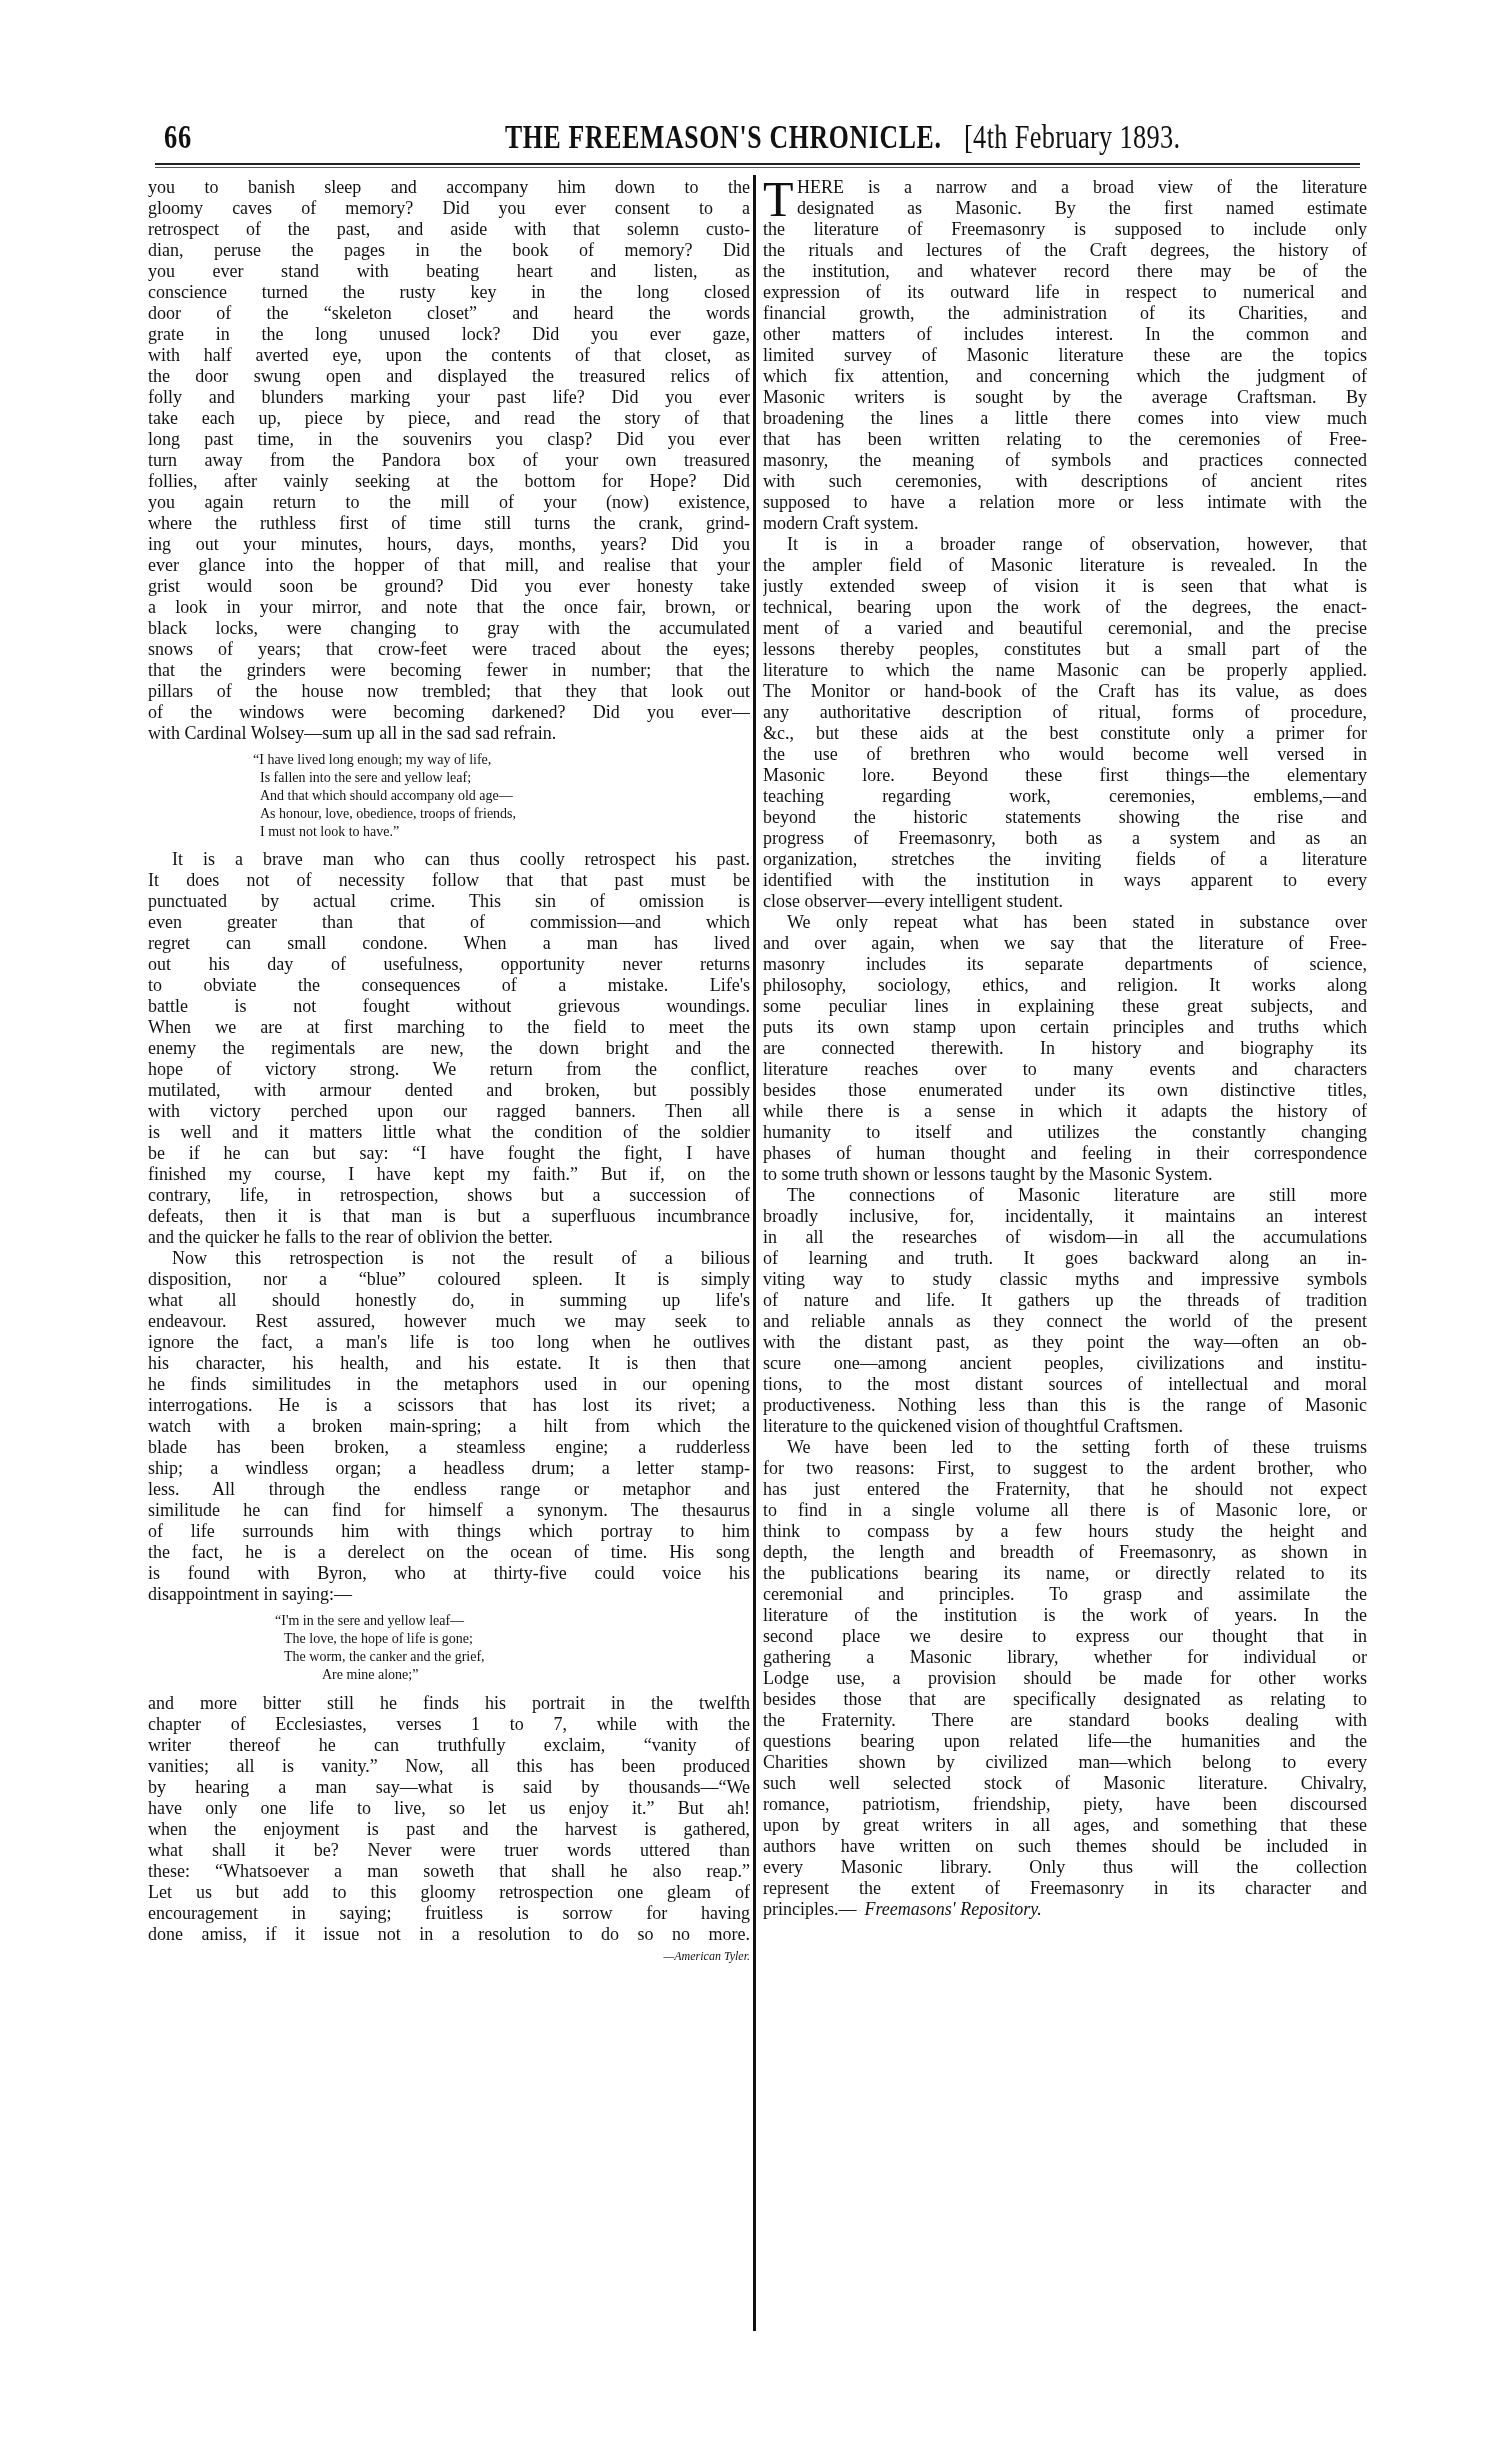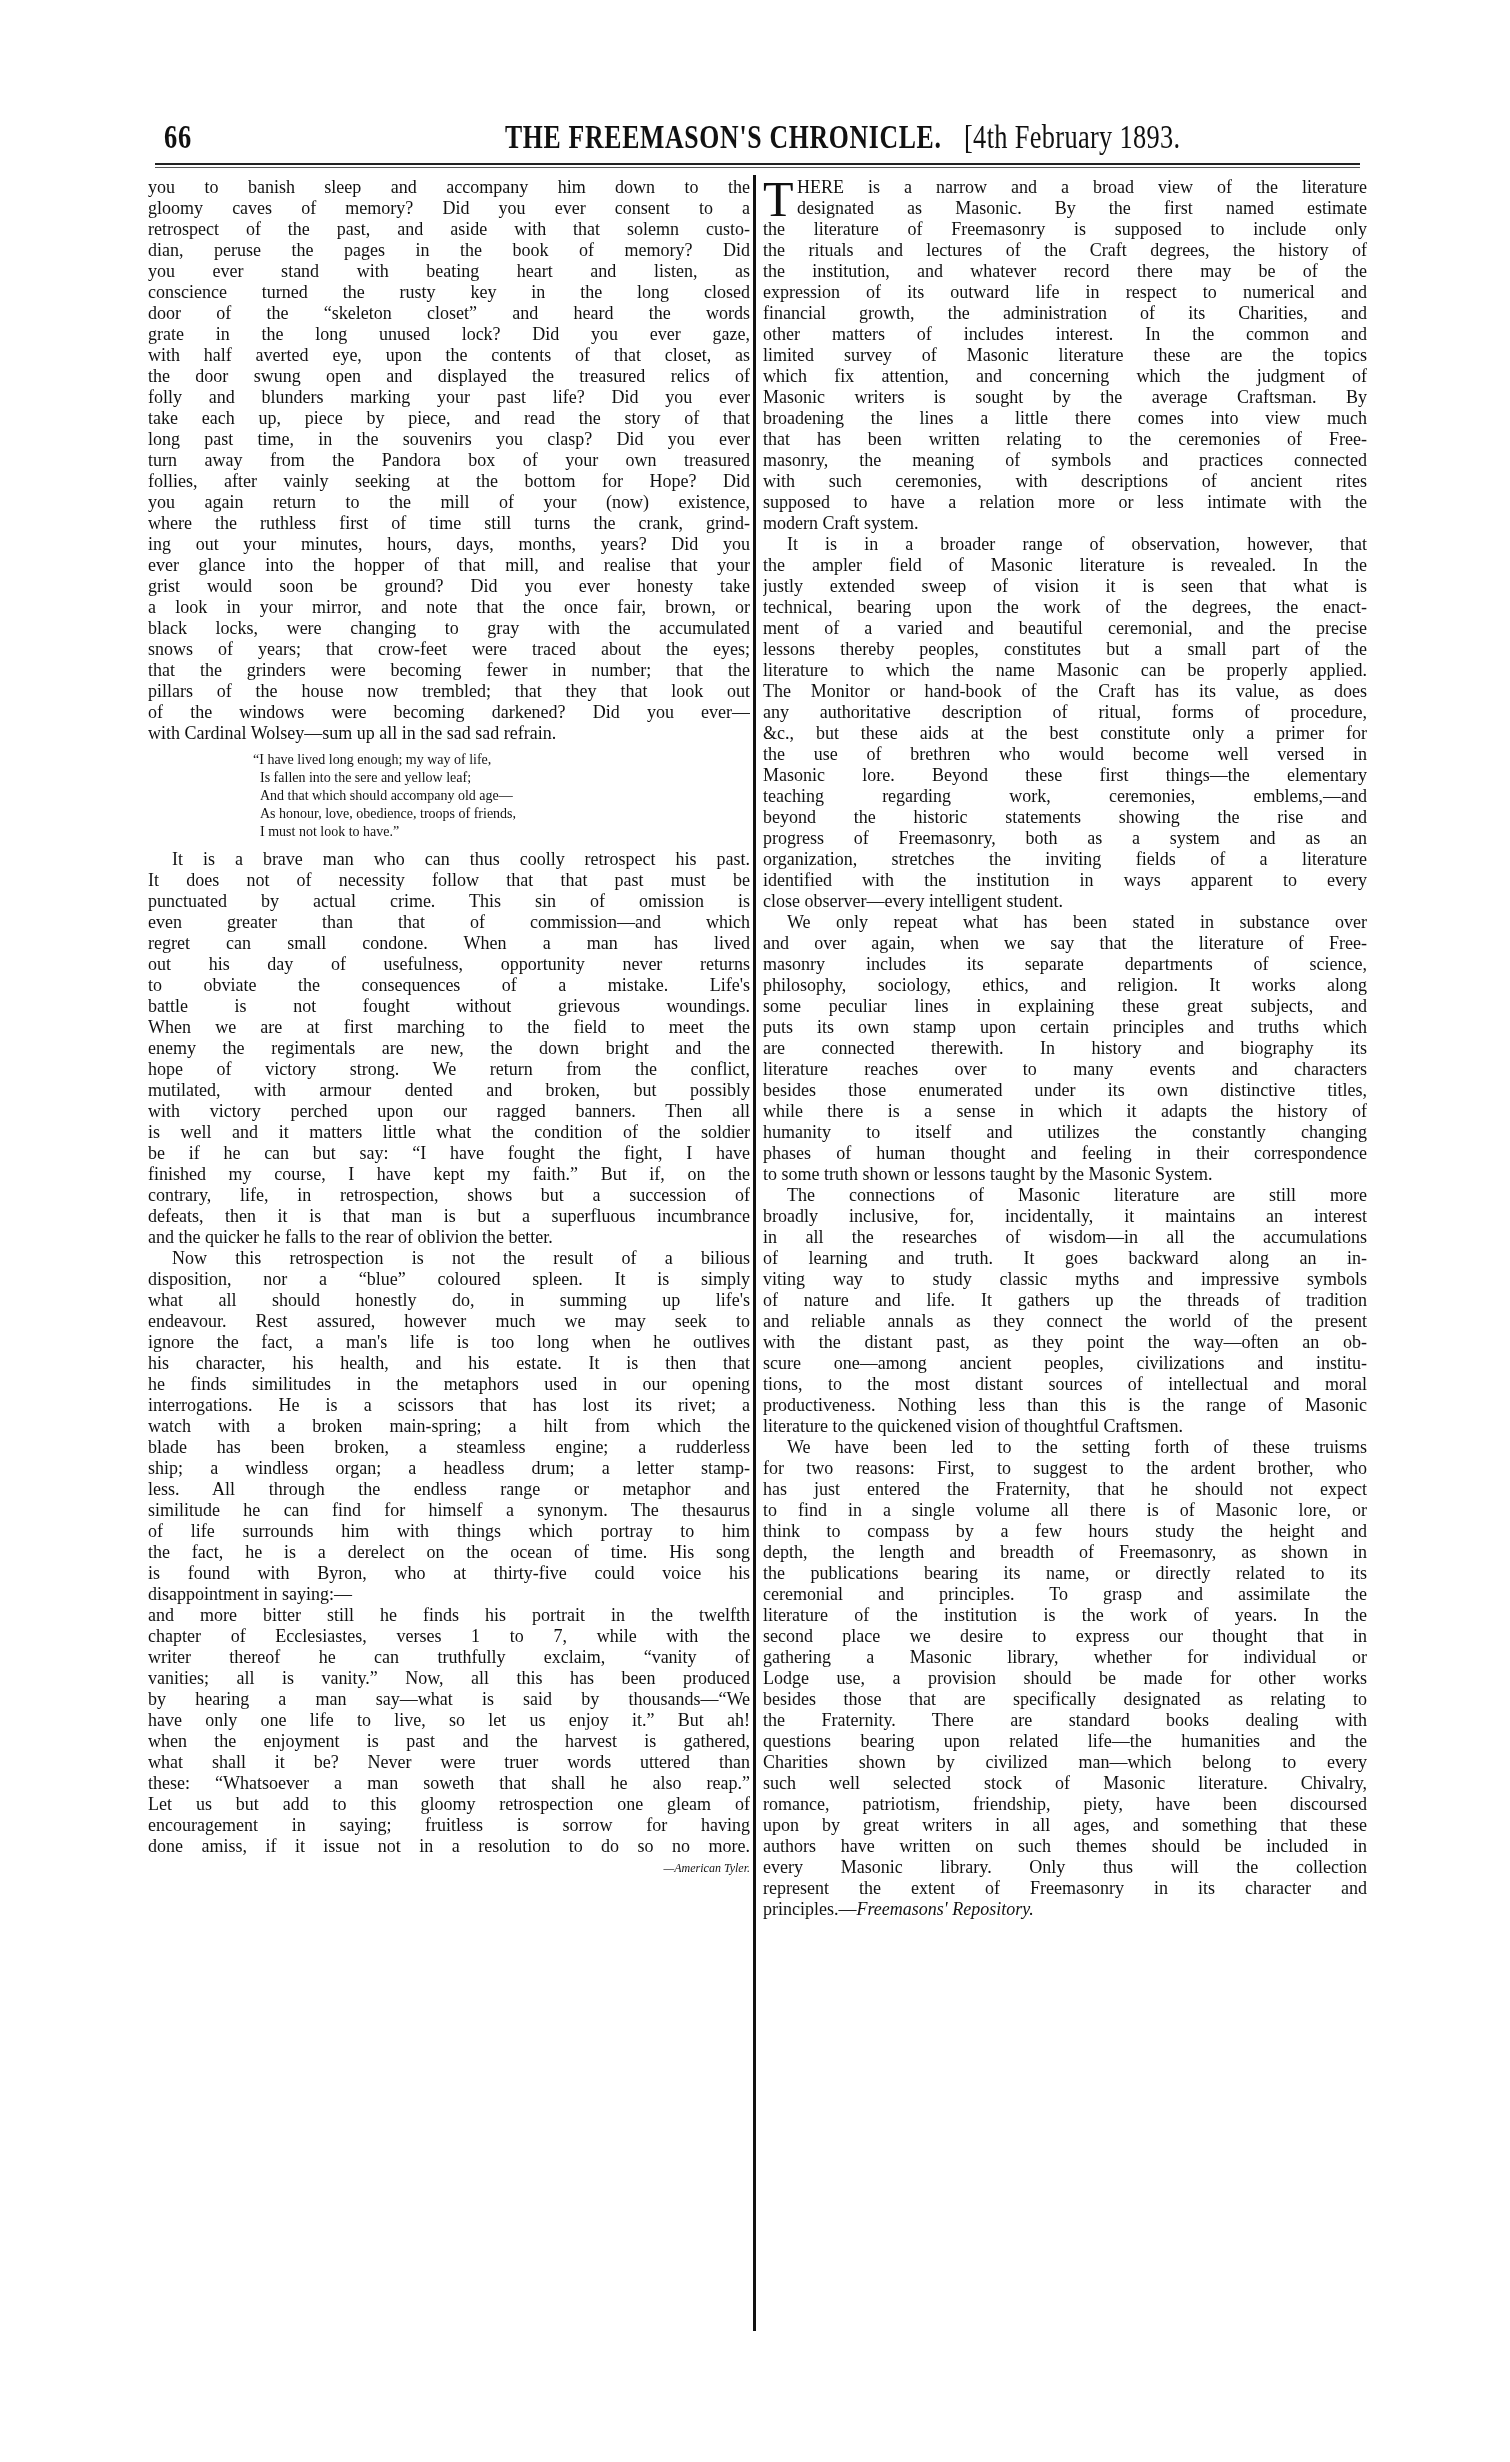--- a/index.html
+++ b/index.html
@@ -26,21 +26,21 @@
   .verse { display: block; height: 18px; line-height: 18px; font-size: 14px; white-space: nowrap; }
   .verse-block { padding: 6.9px 0 8.6px 0; }
   .verse.v1 { padding-left: 105px; } .verse.v2 { padding-left: 112px; }
   .verse.b1 { padding-left: 127px; } .verse.b2 { padding-left: 136px; } .verse.b4 { padding-left: 174px; }
   .source { display: block; text-align: right; font-style: italic; font-size: 12px; height: 22.4px; line-height: 22.4px; }
   .section-heading { display: block; text-align: center; font-size: 28px; letter-spacing: 0.9px; height: 40px; line-height: 40px;
                      margin-top: 3.4px; }
   .dropcap-wrap { position: relative; }
   .dropcap { position: absolute; left: 0; top: 1.7px; font-size: 50px; line-height: 41px; font-weight: normal; }
   .dc-line { padding-left: 34px; }
-  .it { font-style: italic; }
+  .it { font-style: italic; margin-left: 8px; }
 </style>
 </head>
 <body>
 
 <div class="header">
   <span class="hdr-page">66</span>
   <span class="hdr-title">THE FREEMASON'S CHRONICLE.</span>
   <span class="hdr-date">[4th February 1893.</span>
 </div>
 <div class="rule r1"></div>
@@ -118,20 +118,26 @@
       <span class="line">watch with a broken main-spring; a hilt from which the</span>
       <span class="line">blade has been broken, a steamless engine; a rudderless</span>
       <span class="line">ship; a windless organ; a headless drum; a letter stamp-</span>
       <span class="line">less. All through the endless range or metaphor and</span>
       <span class="line">similitude he can find for himself a synonym. The thesaurus</span>
       <span class="line">of life surrounds him with things which portray to him</span>
       <span class="line">the fact, he is a derelect on the ocean of time. His song</span>
       <span class="line">is found with Byron, who at thirty-five could voice his</span>
       <span class="line last">disappointment in saying:—</span>
     </div>
+  <div class="verse-block">
+    <span class="verse b1">“I'm in the sere and yellow leaf—</span>
+    <span class="verse b2">The love, the hope of life is gone;</span>
+    <span class="verse b2">The worm, the canker and the grief,</span>
+    <span class="verse b4">Are mine alone;”</span>
+  </div>
   <div>
       <span class="line">and more bitter still he finds his portrait in the twelfth</span>
       <span class="line">chapter of Ecclesiastes, verses 1 to 7, while with the</span>
       <span class="line">writer thereof he can truthfully exclaim, “vanity of</span>
       <span class="line">vanities; all is vanity.” Now, all this has been produced</span>
       <span class="line">by hearing a man say—what is said by thousands—“We</span>
       <span class="line">have only one life to live, so let us enjoy it.” But ah!</span>
       <span class="line">when the enjoyment is past and the harvest is gathered,</span>
       <span class="line">what shall it be? Never were truer words uttered than</span>
       <span class="line">these: “Whatsoever a man soweth that shall he also reap.”</span>

